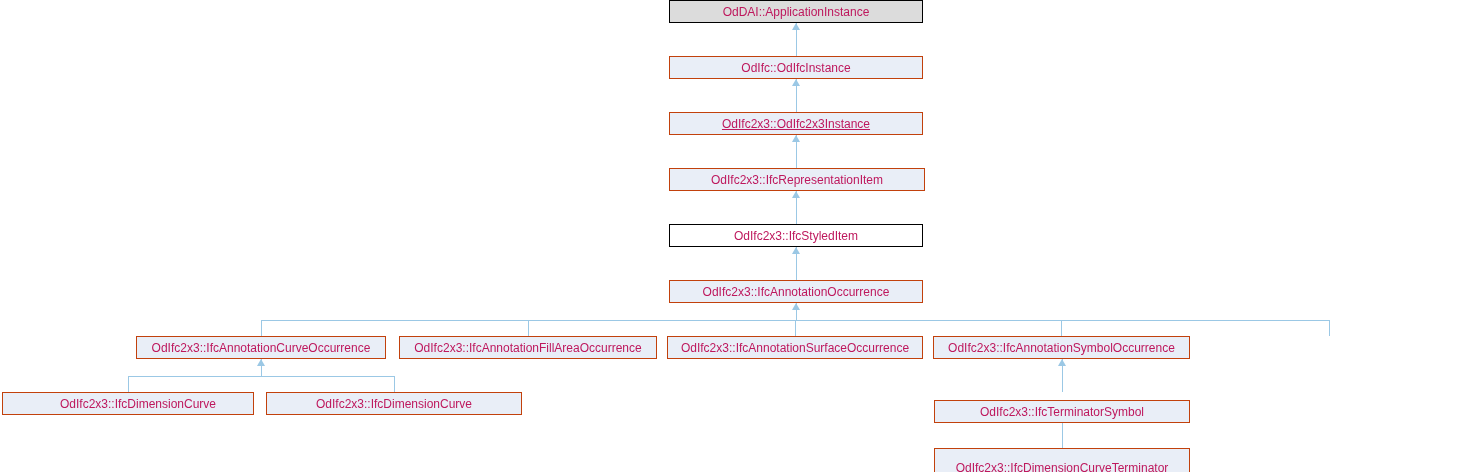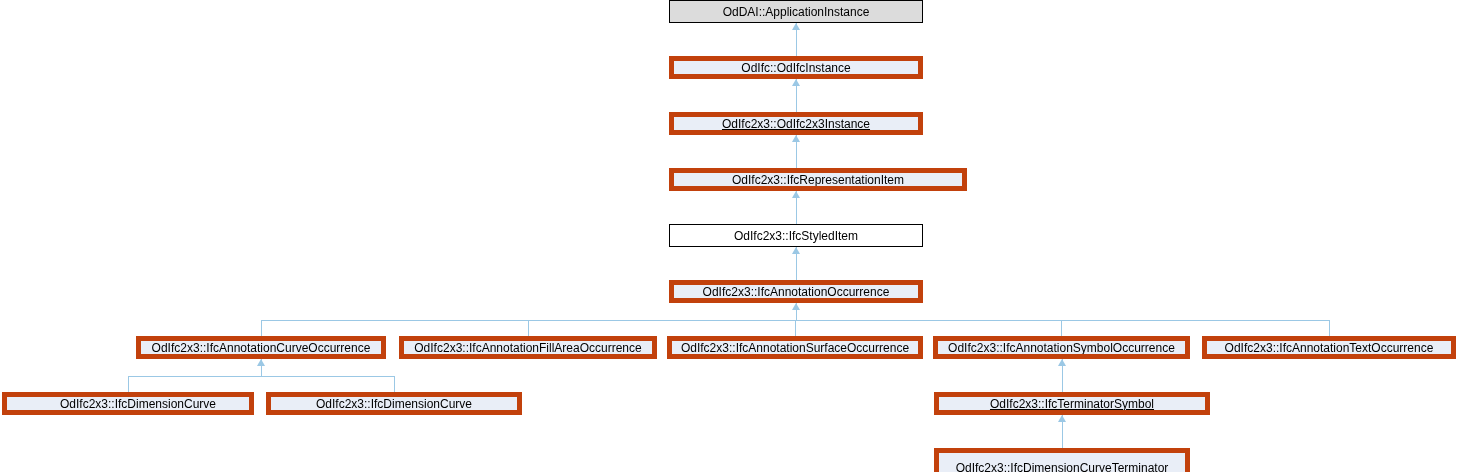--- a/index.html
+++ b/index.html
@@ -18,25 +18,25 @@
   .node {
     position: absolute;
     box-sizing: border-box;
     display: flex;
     align-items: center;
     justify-content: center;
     font-size: 12px;
     line-height: 1;
     white-space: nowrap;
     overflow: hidden;
-    color: #000000;
+    color: #be185d;
   }
   .node.link {
     background: #e9eef7;
-    border: 5px solid #c2410c;
+    border: 1px solid #c2410c;
     cursor: pointer;
   }
   .node.external {
     background: #dcdcdc;
     border: 1px solid #000000;
   }
   .node.current {
     background: #ffffff;
     border: 1px solid #000000;
     text-align: center;
@@ -81,25 +81,24 @@
     <div class="eline" style="left: 128px; top: 375.5px; width: 266px; height: 1px; background: rgb(155, 200, 229);"></div>
     <div class="eline" style="left: 127.5px; top: 376px; width: 1px; height: 16px; background: rgb(155, 200, 229);"></div>
     <div class="eline" style="left: 393.5px; top: 376px; width: 1px; height: 16px; background: rgb(155, 200, 229);"></div>
     <div class="eline" style="left: 1061.5px; top: 359px; width: 1px; height: 33px; background: rgb(155, 200, 229);"></div>
     <div class="arrow" style="left: 1058px; top: 359px; border-bottom-color: rgb(155, 200, 229);"></div>
     <div class="eline" style="left: 1061.5px; top: 415px; width: 1px; height: 33px; background: rgb(155, 200, 229);"></div>
     <div class="arrow" style="left: 1058px; top: 415px; border-bottom-color: rgb(155, 200, 229);"></div>
     <div class="node external" style="left: 669px; top: 0px; width: 254px; height: 23px;">OdDAI::ApplicationInstance</div>
     <div class="node link" style="left: 669px; top: 56px; width: 254px; height: 23px;">OdIfc::OdIfcInstance</div>
     <div class="node link" style="left: 669px; top: 112px; width: 254px; height: 23px; text-decoration: underline;">OdIfc2x3::OdIfc2x3Instance</div>
-    <div class="node link" style="left: 669px; top: 168px; width: 298px; height: 23px;">OdIfc2x3::IfcRepresentationItem</div>
+    <div class="node link" style="left: 669px; top: 168px; width: 256px; height: 23px;">OdIfc2x3::IfcRepresentationItem</div>
     <div class="node current" style="left: 669px; top: 224px; width: 254px; height: 23px;">OdIfc2x3::IfcStyledItem</div>
     <div class="node link" style="left: 669px; top: 280px; width: 254px; height: 23px;">OdIfc2x3::IfcAnnotationOccurrence</div>
     <div class="node link" style="left: 136px; top: 336px; width: 250px; height: 23px;">OdIfc2x3::IfcAnnotationCurveOccurrence</div>
     <div class="node link" style="left: 399px; top: 336px; width: 258px; height: 23px;">OdIfc2x3::IfcAnnotationFillAreaOccurrence</div>
     <div class="node link" style="left: 667px; top: 336px; width: 256px; height: 23px;">OdIfc2x3::IfcAnnotationSurfaceOccurrence</div>
     <div class="node link" style="left: 933px; top: 336px; width: 257px; height: 23px;">OdIfc2x3::IfcAnnotationSymbolOccurrence</div>
-    <div class="node link" style="left: 1202px; top: 336px; width: 254px; height: 23px;">OdIfc2x3::IfcAnnotationTextOccurrence</div>
     <div class="node link" style="left: 2px; top: 392px; width: 252px; height: 23px; padding-left: 20px;">OdIfc2x3::IfcDimensionCurve</div>
     <div class="node link" style="left: 266px; top: 392px; width: 256px; height: 23px;">OdIfc2x3::IfcDimensionCurve</div>
-    <div class="node link" style="left: 934px; top: 392px; width: 276px; height: 23px; text-decoration: underline;">OdIfc2x3::IfcTerminatorSymbol</div>
+    <div class="node link" style="left: 934px; top: 400px; width: 256px; height: 23px;">OdIfc2x3::IfcTerminatorSymbol</div>
     <div class="node link" style="left: 934px; top: 448px; width: 256px; height: 40px; text-decoration: underline;">OdIfc2x3::IfcDimensionCurveTerminator</div>
   </div>
 
 </body></html>

